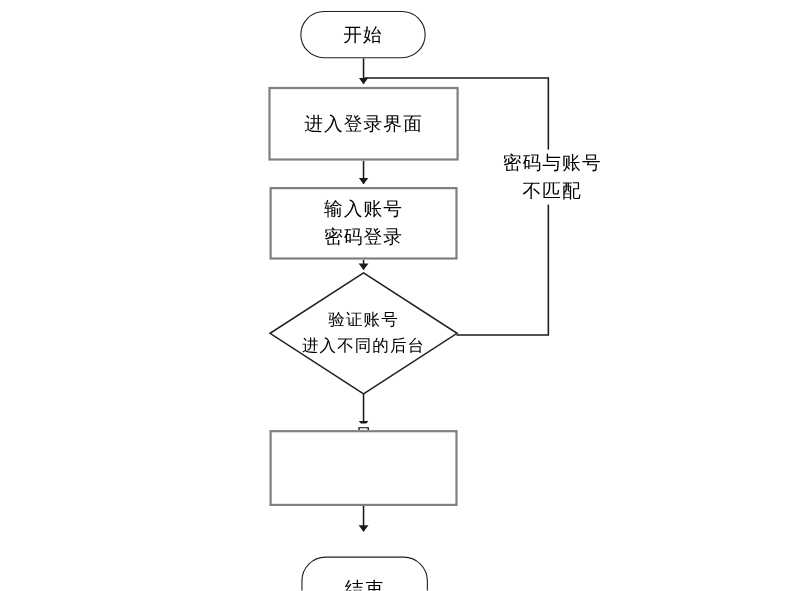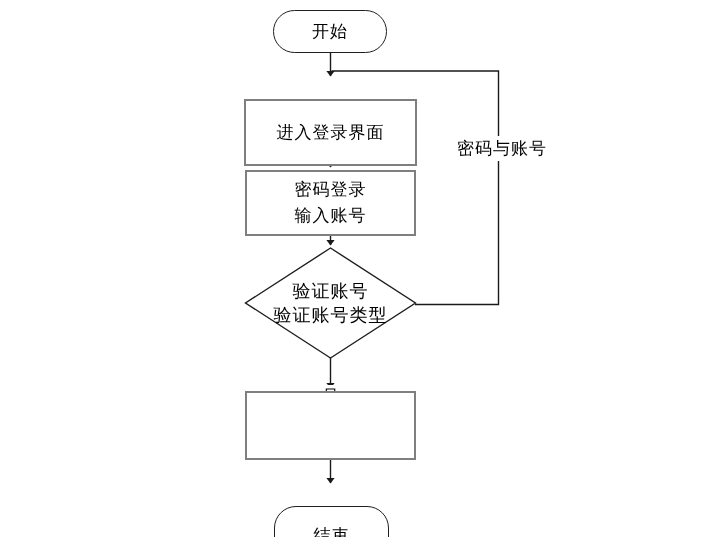--- a/index.html
+++ b/index.html
@@ -55,37 +55,37 @@
     border: 1.5px solid var(--shape-border, #1f1f1f);
     border-radius: 22px;
   }
   .multiline {
     line-height: 26px;
   }
   .diamond-text {
     position: absolute;
     z-index: 2;
     text-align: center;
-    font-size: 18px;
+    font-size: 15px;
     letter-spacing: 1px;
     line-height: 24px;
   }
   .edge-label {
     position: absolute;
     z-index: 2;
     background: #ffffff;
     text-align: center;
     font-size: 17px;
     letter-spacing: 1px;
     line-height: 25px;
     margin-top: 20px;
   }
   
   .node-start        { left: 273px; top: 10px;  width: 114px; height: 43px; }
-  .node-enter-login  { left: 244px; top: 79px;  width: 173px; height: 67px; margin-top: 20px; }
+  .node-enter-login  { left: 244px; top: 79px;  width: 173px; height: 67px; }
   .node-input-creds  { left: 245px; top: 170px; width: 171px; height: 66px; }
   .diamond-text-box  { left: 250px; top: 279px; width: 161px; }
   .node-verify-type  { left: 245px; top: 391px; width: 171px; height: 69px; }
   .node-end          { left: 274px; top: 486px; width: 115px; height: 58px; margin-top: 20px; }
   .label-yes         { left: 318px; top: 365px; width: 26px;  height: 23px; line-height: 23px; }
   .label-mismatch    { left: 448px; top: 116px; width: 108px; }
 </style>
 </head>
 <body>
 
@@ -116,34 +116,35 @@
   <div class="node terminator node-start">
     <span>开始</span>
   </div>
 
   <div class="node process node-enter-login">
     <span>进入登录界面</span>
   </div>
 
   <div class="node process node-input-creds">
     <div class="multiline">
+      <div>输入账号</div>
       <div>密码登录</div>
-      <div>输入账号</div>
     </div>
   </div>
 
   <div class="diamond-text diamond-text-box">
     <div>验证账号</div>
-    <div>验证账号类型</div>
+    <div>进入不同的后台</div>
   </div>
 
   <div class="edge-label label-yes">是</div>
 
   <div class="edge-label label-mismatch">
     <div>密码与账号</div>
+    <div>不匹配</div>
   </div>
 
   <div class="node process node-verify-type">
     <div class="multiline">
     </div>
   </div>
 
   <div class="node terminator node-end">
     <span>结束</span>
   </div>

